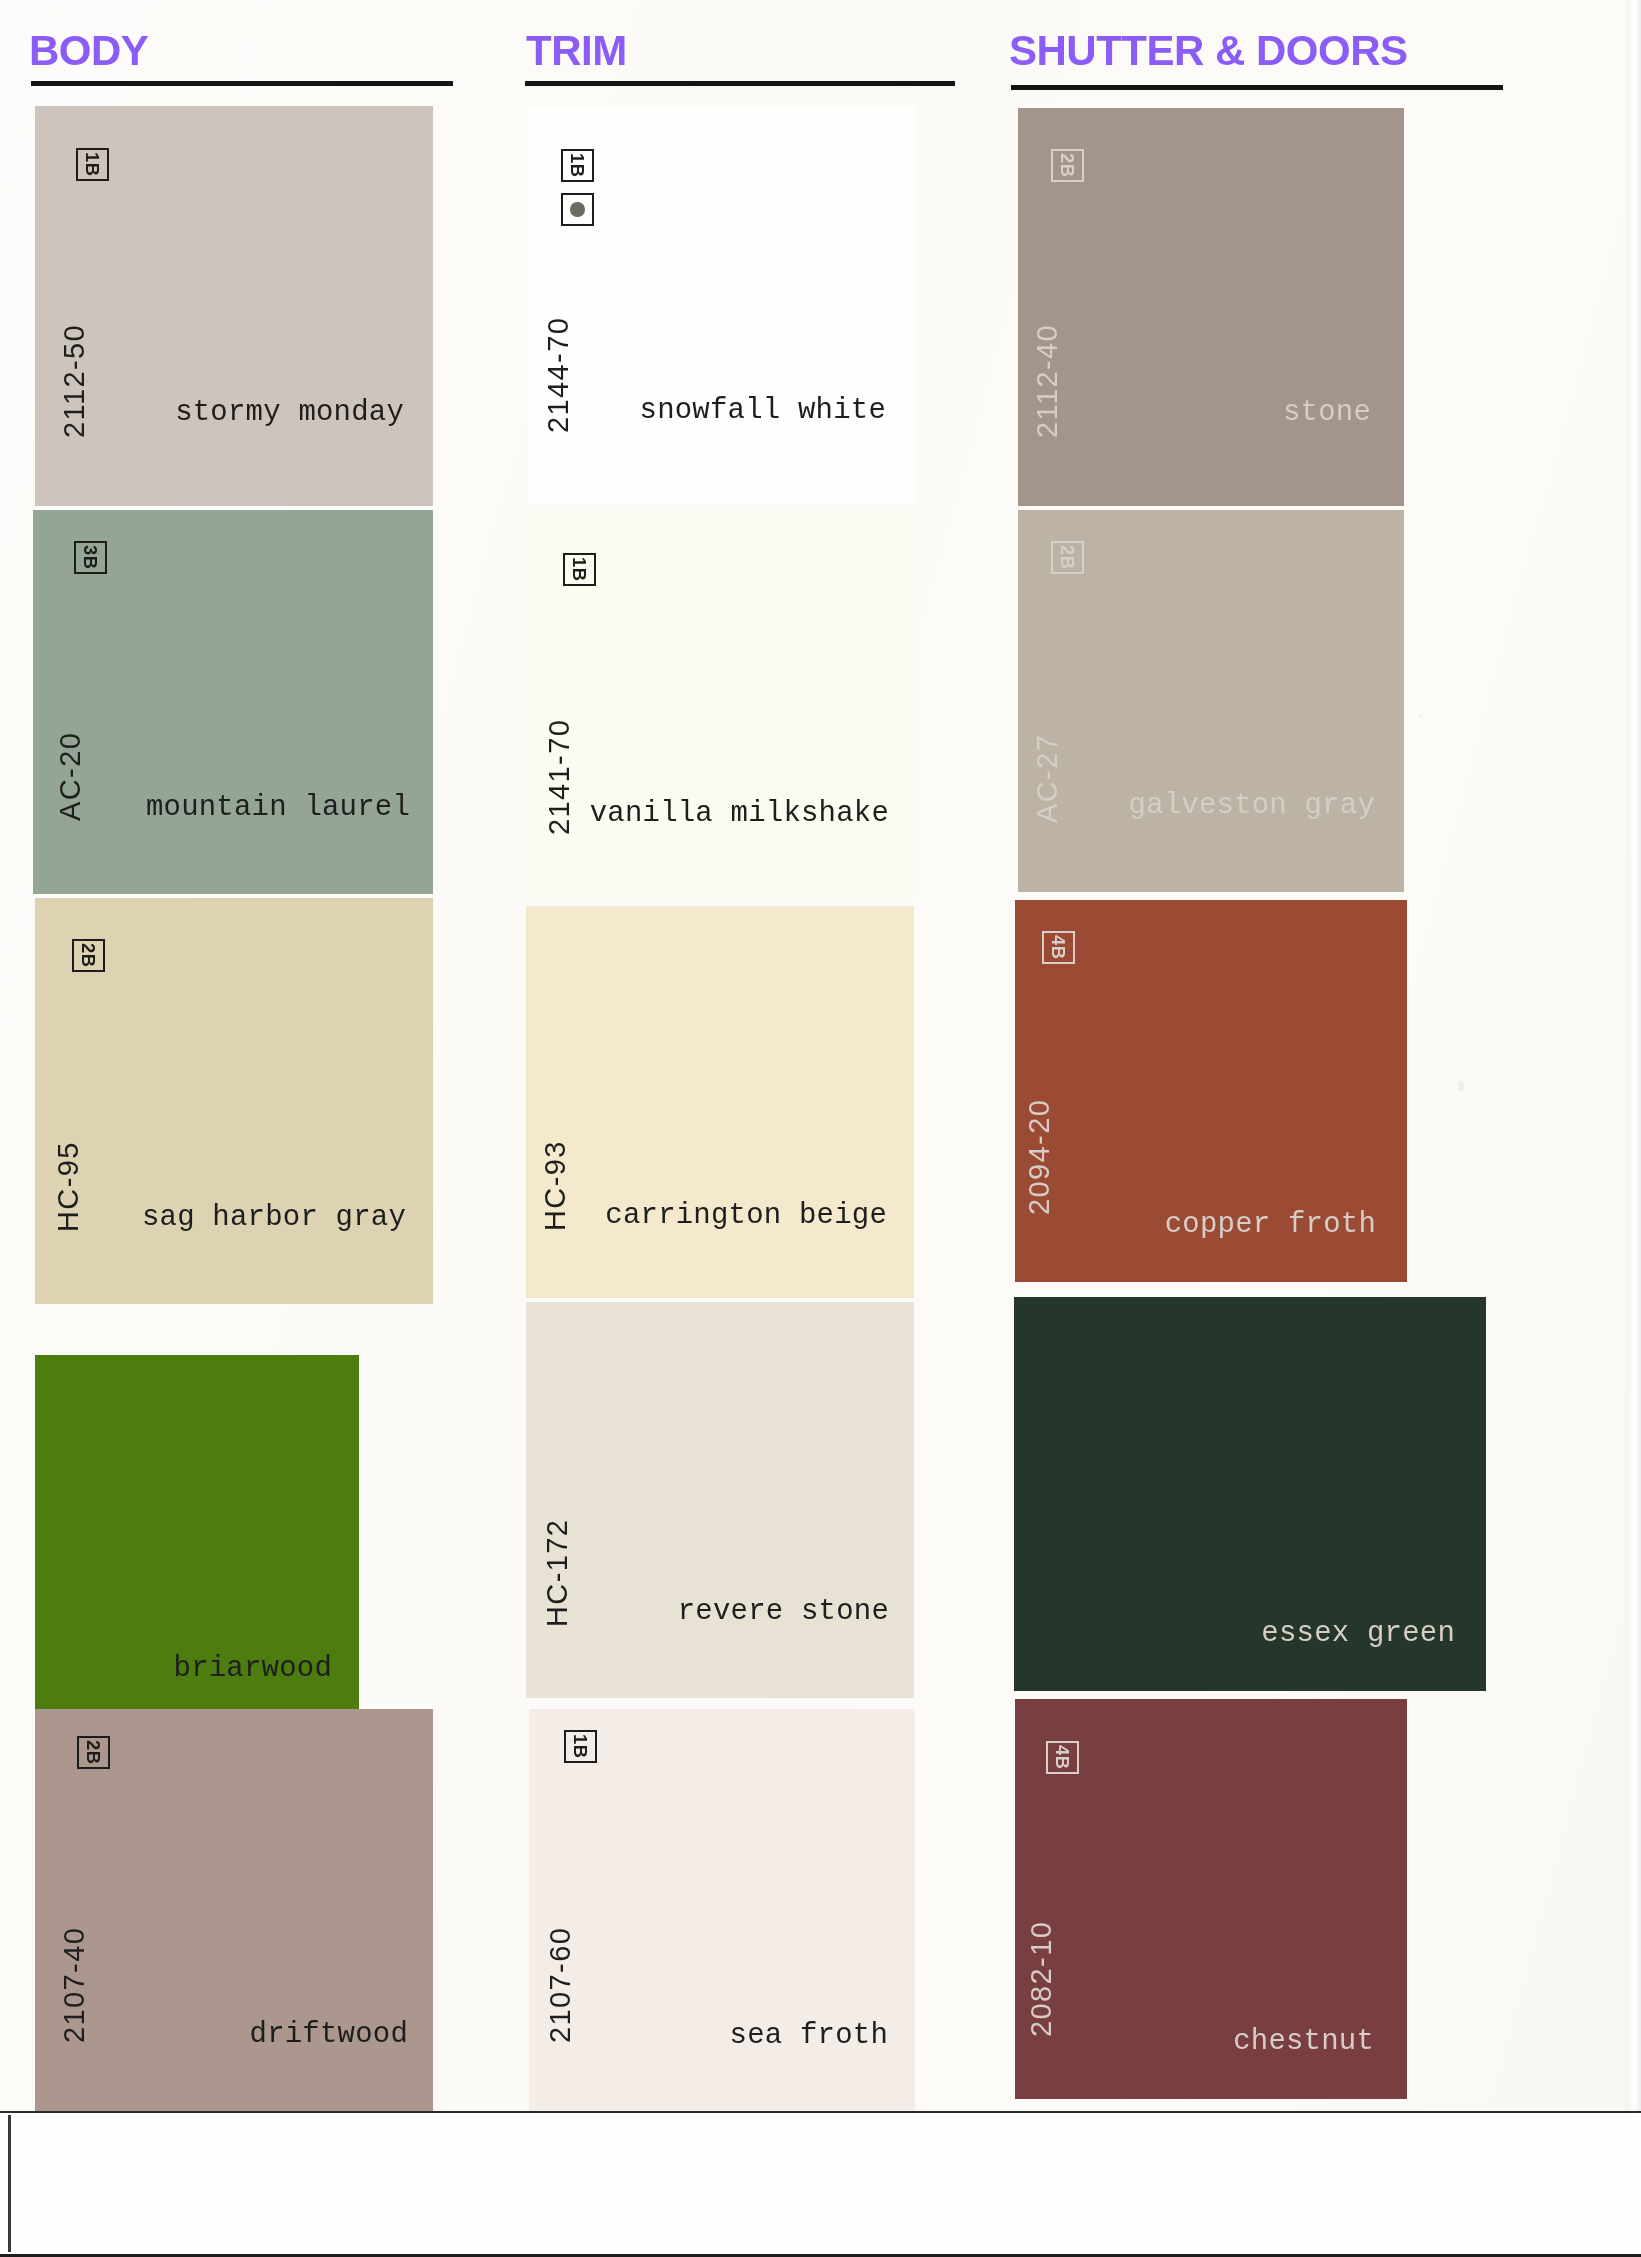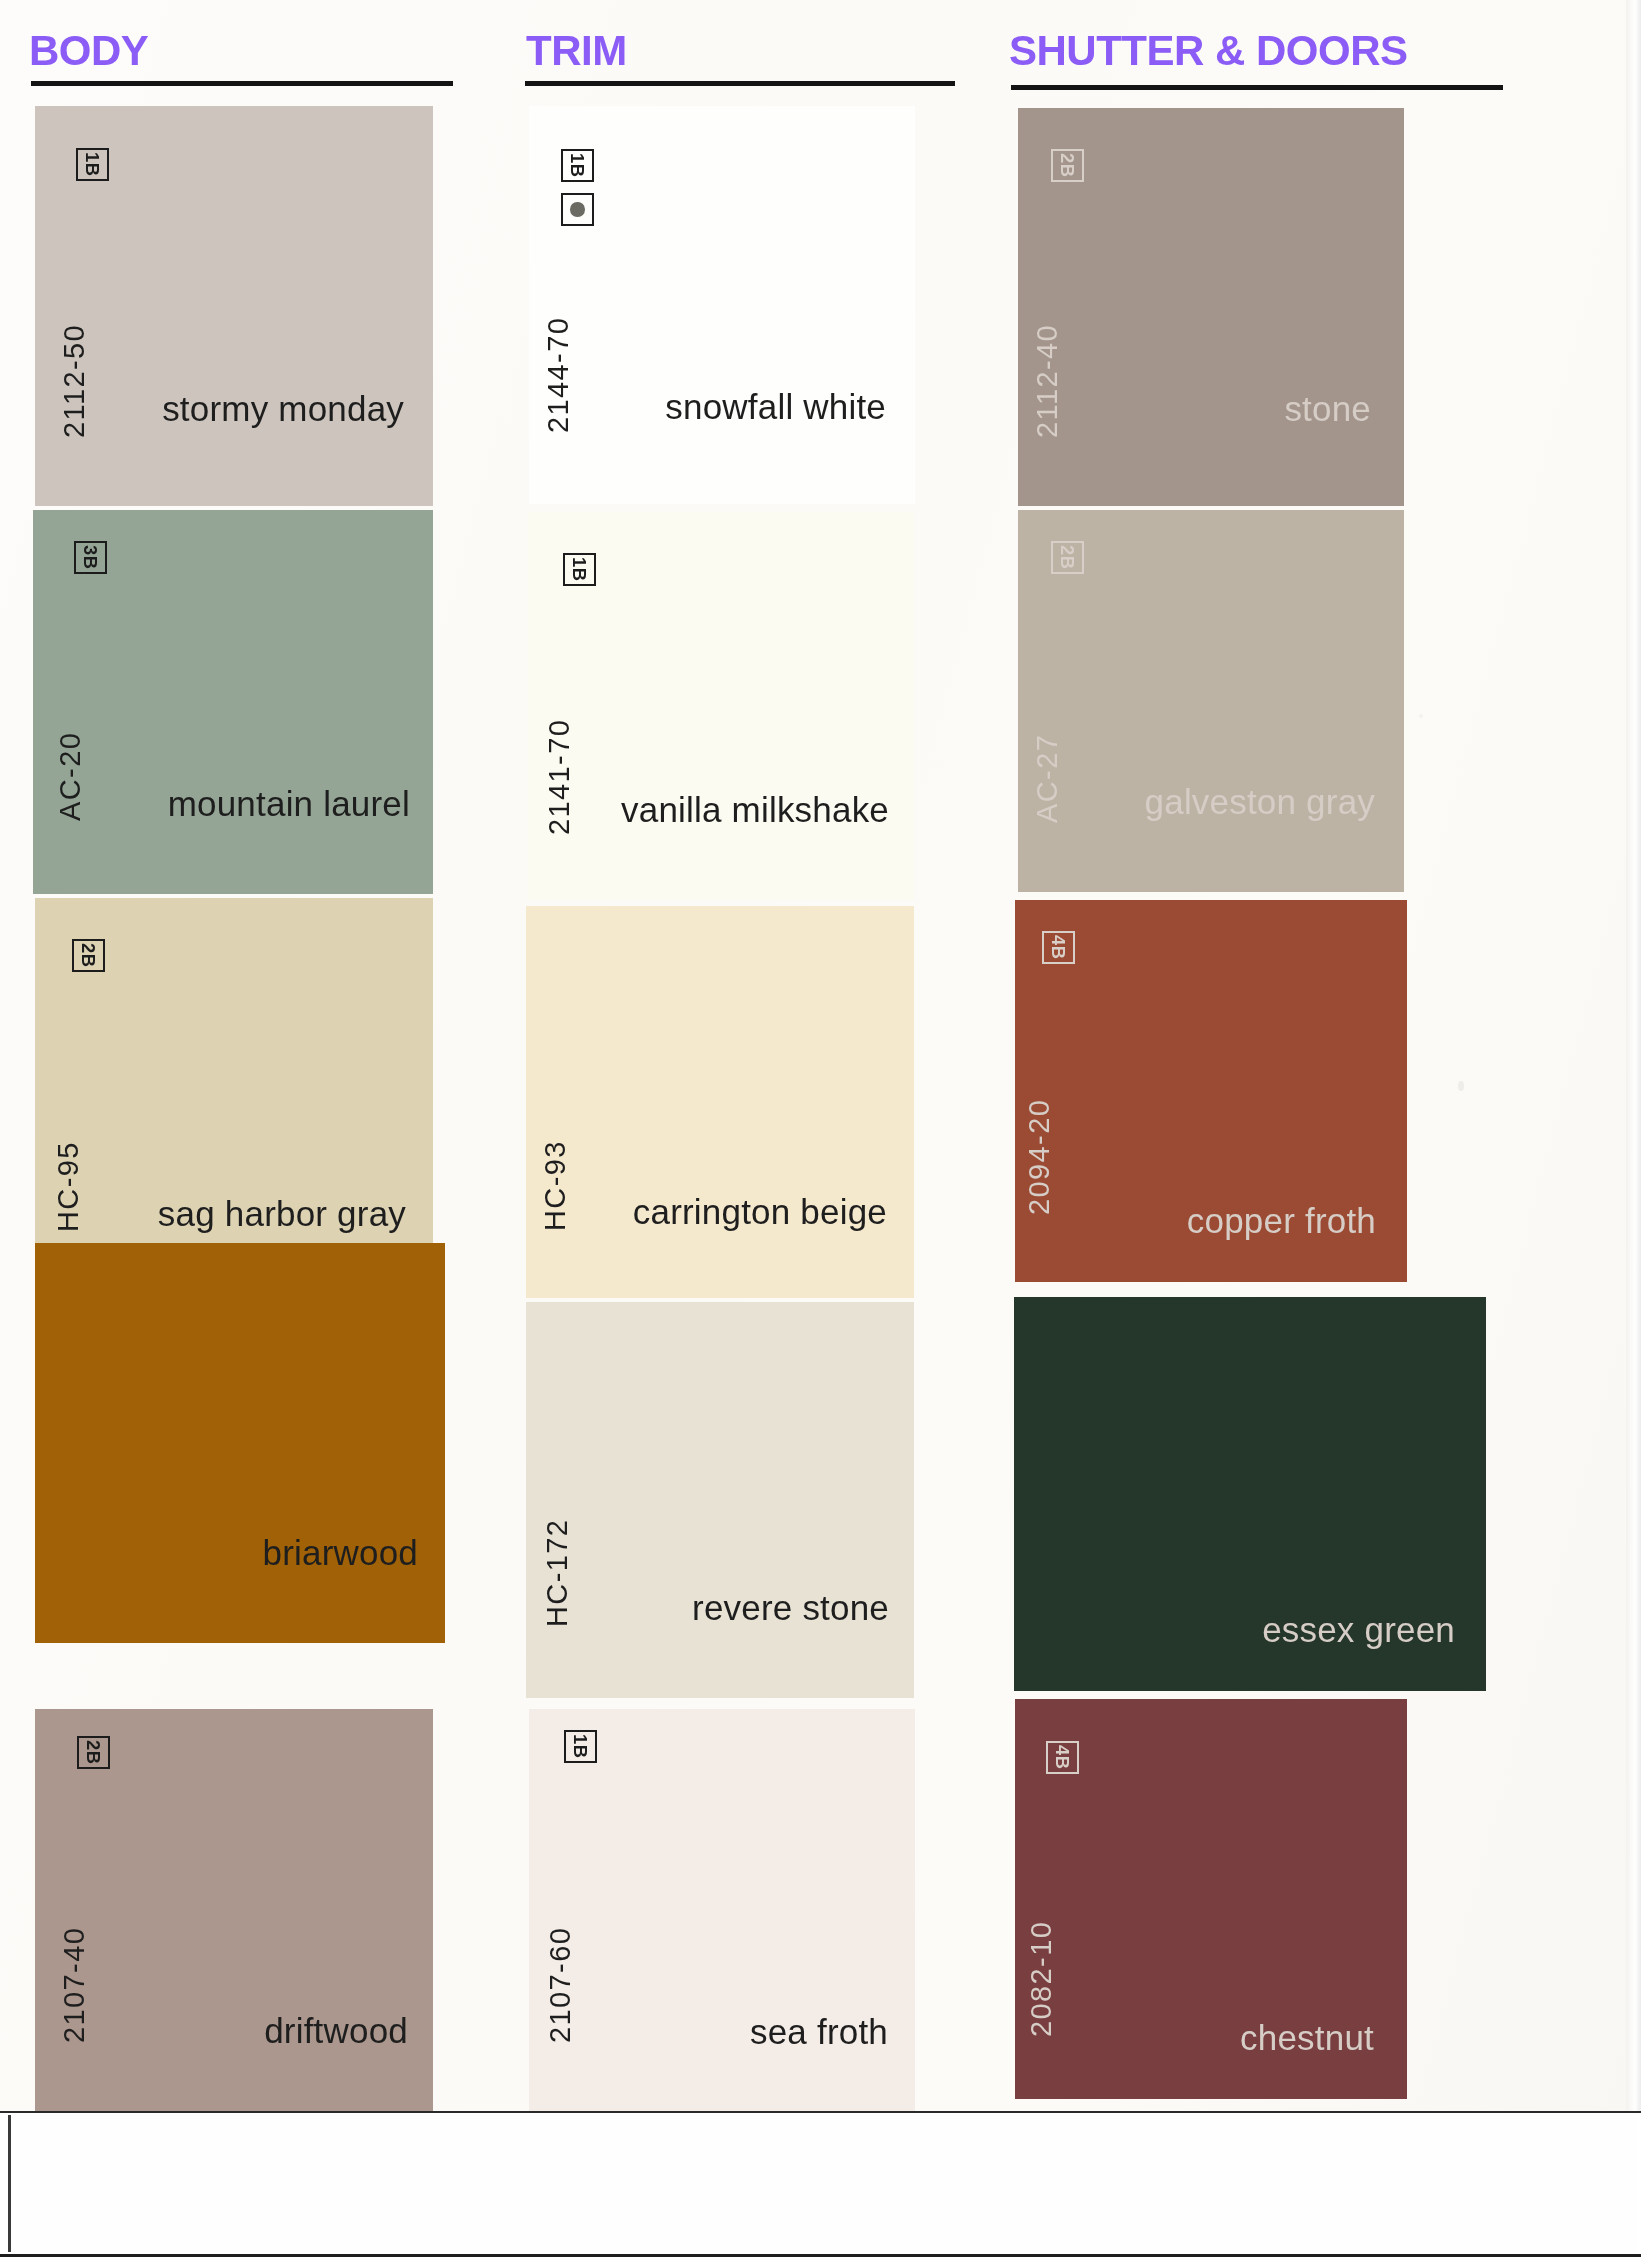--- a/index.html
+++ b/index.html
@@ -91,25 +91,25 @@
     transform-origin:left bottom;
     font-size:29px;
     letter-spacing:1.4px;
     color:#1e1e1e;
     white-space:nowrap;
     font-family:"Liberation Sans", sans-serif;
   }
   .code.light{color:#d6cdc7;}
   .name{
     position:absolute;
-    font-size:35px;
+    font-size:29px;
     letter-spacing:0.2px;
     color:#1e1e1e;
     white-space:nowrap;
-    font-family:Liberation Sans, sans-serif;
+    font-family:Liberation Mono, monospace;
   }
   .name.light{color:#d6cdc7;}
 
   
   .speck{position:absolute;background:rgba(120,110,100,.25);border-radius:50%;}
 </style>
 </head>
 <body>
 
 <div class="page"></div>
@@ -136,21 +136,21 @@
   </div>
 
   <div class="chip" style="left:35px;top:898px;width:398px;height:406px;background:#ddd2b2;">
     <div class="badge" style="left:37px;top:41px;">
       <span>2B</span>
     </div>
     <div class="code" style="left:50px;top:301px;">HC-95</div>
     <div class="name" style="right:27px;bottom:70px;">sag harbor gray</div>
   </div>
 
-  <div class="chip" style="left:35px;top:1243px;width:410px;height:400px;background:#a16207;">
+  <div class="chip" style="left:35px;top:1355px;width:324px;height:400px;background:#4d7c0f;">
 
     <div class="name" style="right:27px;bottom:70px;">briarwood</div>
   </div>
 
   <div class="chip" style="left:35px;top:1709px;width:398px;height:406px;background:#ab978d;">
     <div class="badge" style="left:42px;top:27px;">
       <span>2B</span>
     </div>
     <div class="code" style="left:56px;top:301px;">2107-40</div>
     <div class="name" style="right:25px;bottom:64px;margin-left:44px;">driftwood</div>

